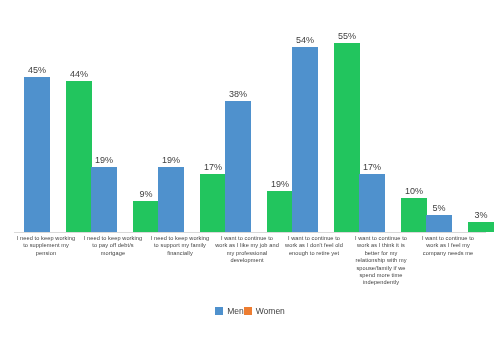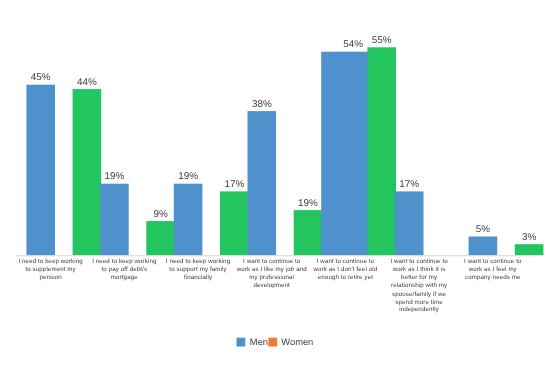--- a/index.html
+++ b/index.html
@@ -157,33 +157,36 @@
           <span class="bar-label">38%</span>
         </div>
         <div class="bar women" style="height:41.2px;">
           <span class="bar-label">19%</span>
         </div>
       </div>
     </div>
 
     <div class="group" style="left:268px;width:64px;">
       <div class="bars">
-        <div class="bar men" style="height:185.5px;padding-left:32px;">
+        <div class="bar men" style="height:185.5px;">
           <span class="bar-label">54%</span>
         </div>
         <div class="bar women" style="height:188.9px;">
           <span class="bar-label">55%</span>
         </div>
       </div>
     </div>
 
     <div class="group" style="left:335px;width:64px;">
       <div class="bars">
         <div class="bar men" style="height:58.4px;">
           <span class="bar-label">17%</span>
+        </div>
+        <div class="bar women" style="height:34.4px;">
+          <span class="bar-label">10%</span>
         </div>
       </div>
     </div>
 
     <div class="group" style="left:402px;width:64px;">
       <div class="bars">
         <div class="bar men" style="height:17.2px;">
           <span class="bar-label">5%</span>
         </div>
         <div class="bar women" style="height:10.3px;">

